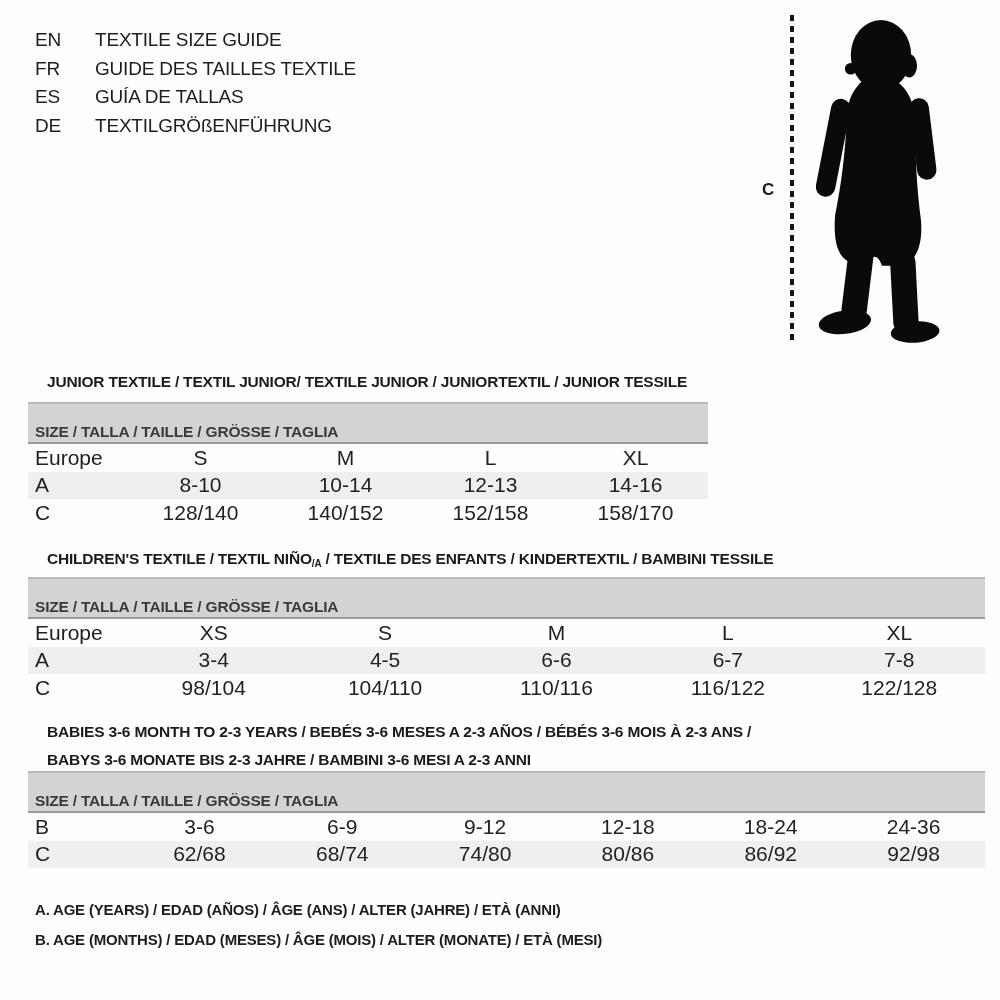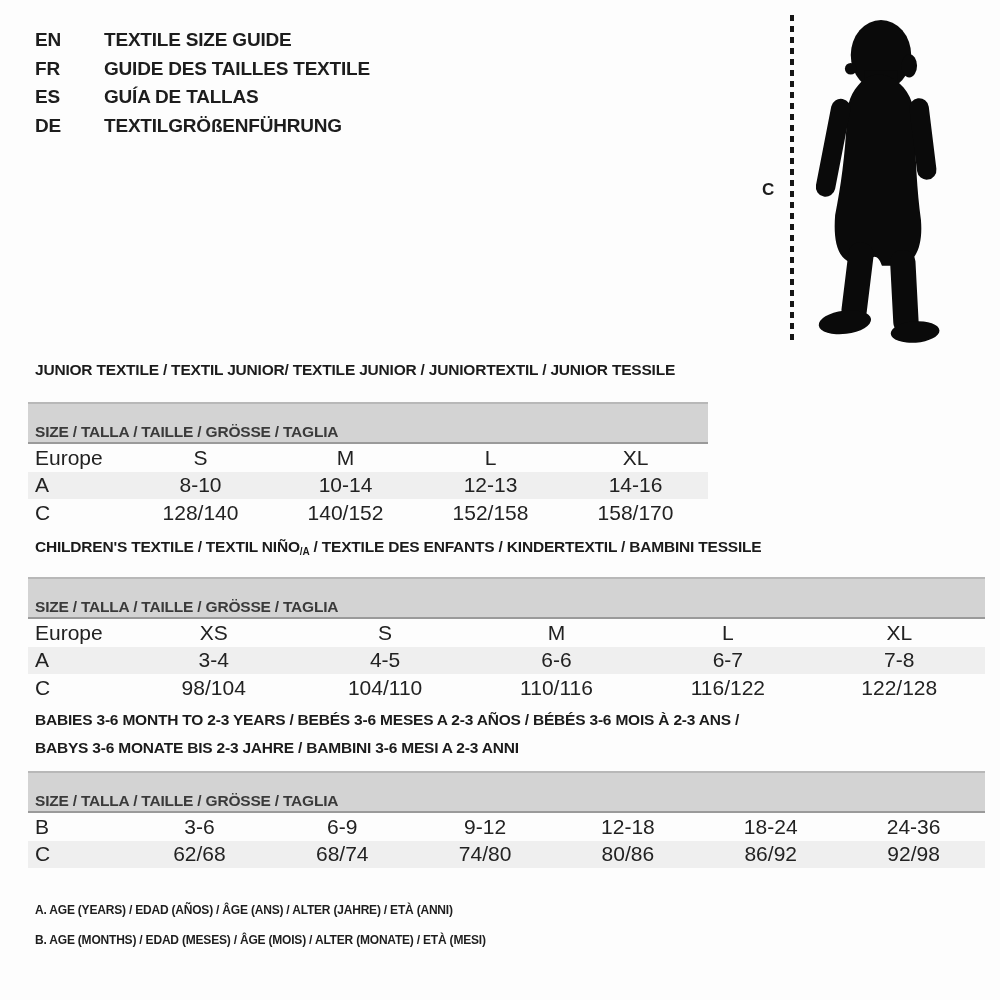--- a/index.html
+++ b/index.html
@@ -2,48 +2,48 @@
 <html><head>
 <meta charset="utf-8">
 <style>
   html,body{margin:0;padding:0;background:#ffffff;}
   .canvas{
     position:relative;width:1000px;height:1000px;background:#fdfdfd;
     font-family:"Liberation Sans","DejaVu Sans",sans-serif;color:#1d1d1d;overflow:hidden;
   }
   
   .langs{position:absolute;left:35px;top:30px;}
-  .lang-row{display:flex;height:28.5px;font-weight:700;font-size:19px;line-height:20px;letter-spacing:-0.2px;gap:9px;}
+  .lang-row{display:flex;height:28.5px;font-weight:400;font-size:19px;line-height:20px;letter-spacing:-0.2px;}
   .lang-code{width:60px;}
   
   .fig-line{position:absolute;left:790px;top:15px;width:4px;height:326px;
     background:repeating-linear-gradient(to bottom,#161616 0 6px,transparent 6px 11px);}
   .fig-label{position:absolute;left:762px;top:180px;font-size:17px;font-weight:700;}
   .fig-svg{position:absolute;left:802px;top:8px;}
   
-  .sec-head{position:absolute;left:35px;margin:0;font-size:15.5px;font-weight:700;letter-spacing:-0.2px;white-space:nowrap;color:#1b1b1b;}
+  .sec-head{position:absolute;left:35px;margin:12px;font-size:15.5px;font-weight:700;letter-spacing:-0.2px;white-space:nowrap;color:#1b1b1b;}
   #sec1-head{top:361px;}
   #sec2-head{top:538px;}
   #sec3-head{top:706px;line-height:28px;}
   #sec3-head span{display:block;}
   .sub-a{font-size:10px;vertical-align:-3px;}
   
   table.size{position:absolute;left:28px;border-collapse:collapse;table-layout:fixed;}
   #t1{top:402px;width:680px;}
   #t2{top:577px;width:957px;}
   #t3{top:771px;width:957px;}
   th.bar{background:#d3d3d3;border-top:2px solid #b8b8b8;border-bottom:2px solid #9a9a9a;
     height:21px;font-size:15.5px;font-weight:700;color:#3a3a3a;text-align:left;
     padding:17px 0 0 7px;letter-spacing:-0.2px;}
   td{height:27.5px;font-size:21px;font-weight:400;text-align:center;padding:0;color:#222222;}
   td.lbl{text-align:left;padding-left:7px;}
   tr.shaded td{background:#efefef;}
   col.lblcol{width:100px;}
   
-  .foots{position:absolute;left:35px;top:895px;font-size:12px;font-weight:700;line-height:30px;letter-spacing:-0.2px;}
+  .foots{position:absolute;left:35px;top:895px;font-size:15px;font-weight:700;line-height:30px;letter-spacing:-0.2px;}
 </style>
 </head>
 <body>
 
 <div class="canvas">
 
   <div class="langs">
     <div class="lang-row">
       <span class="lang-code">EN</span>
       <span>TEXTILE SIZE GUIDE</span>

